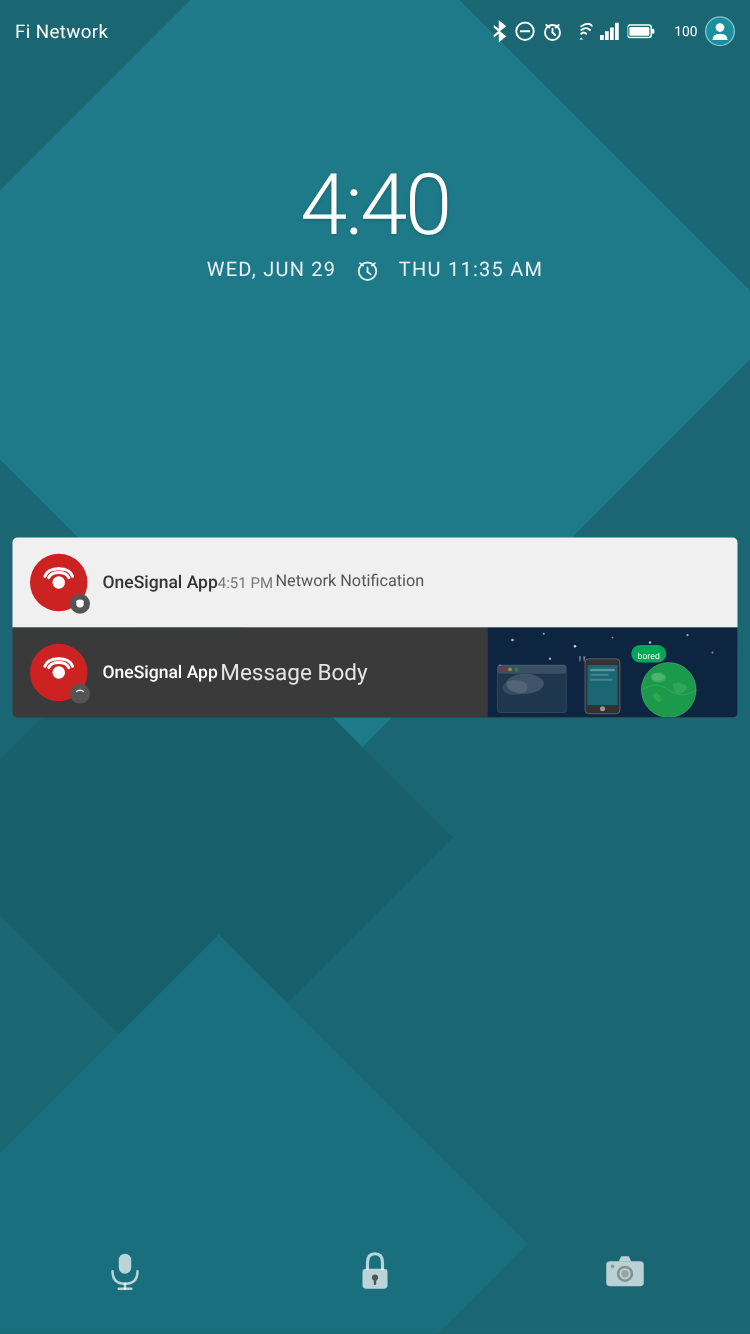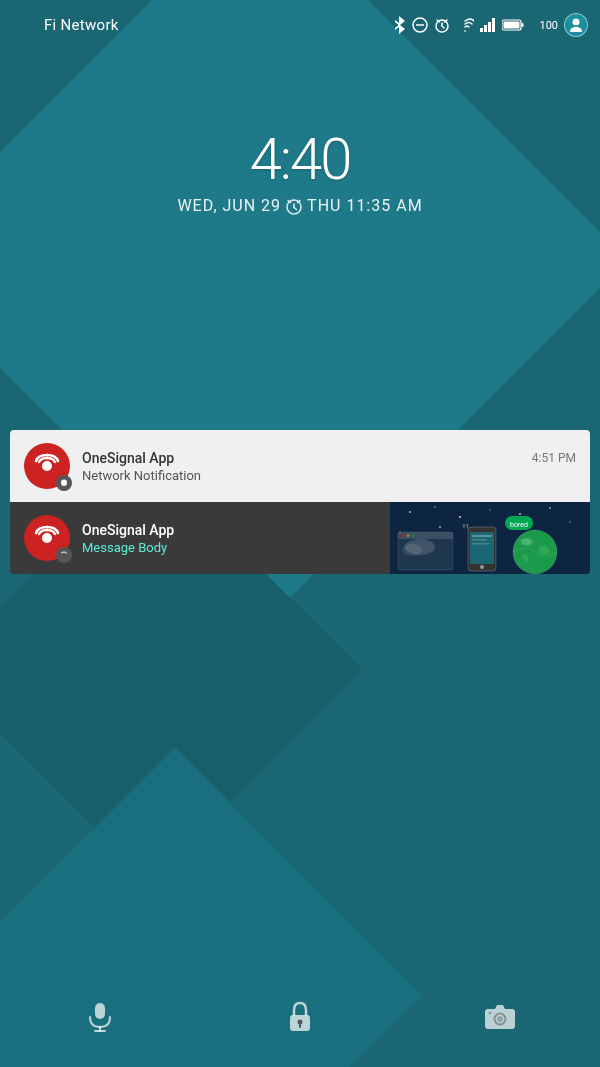--- a/index.html
+++ b/index.html
@@ -65,21 +65,20 @@
       padding: 0 12px;
       z-index: 100;
       color: white;
     }
 
     .status-network {
       font-size: 15px;
       font-weight: 400;
       color: white;
       letter-spacing: 0.3px;
-      margin-left: 32px;
     }
 
     .status-icons {
       display: flex;
       align-items: center;
       gap: 6px;
     }
 
     .status-icon {
       color: white;
@@ -116,37 +115,37 @@
       top: 130px;
       left: 0;
       right: 0;
       display: flex;
       flex-direction: column;
       align-items: center;
       z-index: 10;
     }
 
     .clock-time {
-      font-size: 58px;
+      font-size: 68px;
       font-weight: 300;
       color: white;
       letter-spacing: -2px;
       line-height: 1;
       text-shadow: 0 1px 3px rgba(0,0,0,0.2);
     }
 
     .clock-date {
       font-size: 16px;
       font-weight: 400;
       color: rgba(255,255,255,0.9);
       margin-top: 8px;
       letter-spacing: 1px;
       display: flex;
       align-items: center;
-      gap: 4px;
+      gap: 16px;
     }
 
     .alarm-icon-inline {
       font-size: 16px;
     }
 
     
     .notifications-area {
       position: absolute;
       top: 430px;
@@ -199,21 +198,21 @@
       border-radius: 50%;
       background: #555;
       display: flex;
       align-items: center;
       justify-content: center;
     }
 
     .notif-content {
       flex: 1;
       display: flex;
-      flex-direction: column;
+      flex-direction: row;
       gap: 2px;
     }
 
     .notif-header {
       display: flex;
       justify-content: space-between;
       align-items: center;
     }
 
     .notif-app-name {
@@ -232,22 +231,22 @@
       font-size: 12px;
       color: #777;
     }
 
     .notif-message {
       font-size: 13px;
       color: #555;
     }
 
     .notif-message-dark {
-      font-size: 13px;
-      color: #5eead4;
+      font-size: 18px;
+      color: #e5e5e5;
     }
 
     
     .notif-image {
       position: absolute;
       right: 0;
       top: 0;
       bottom: 0;
       width: 200px;
       display: flex;

